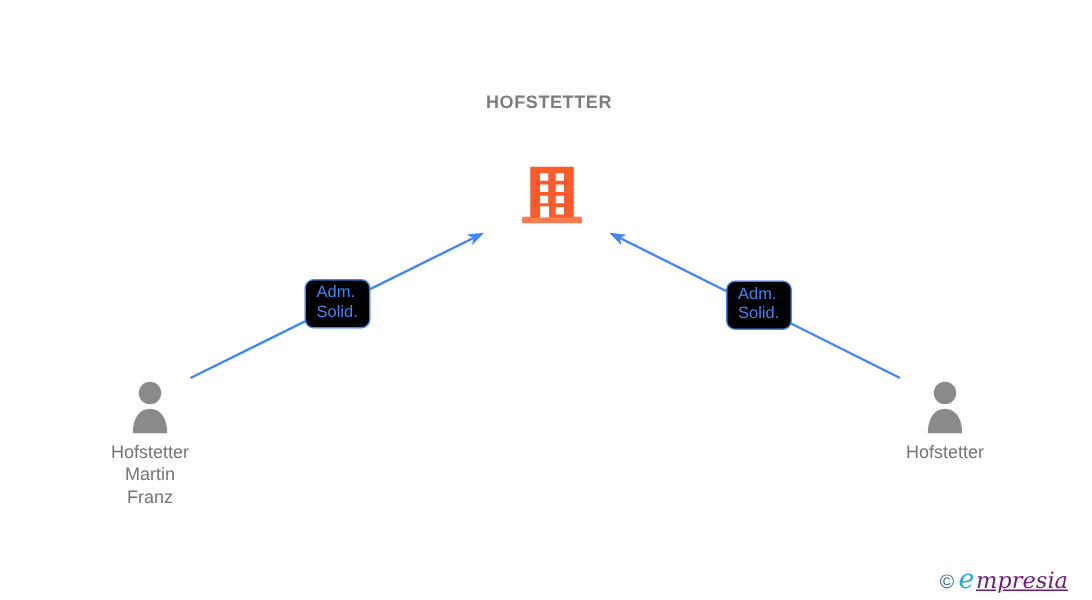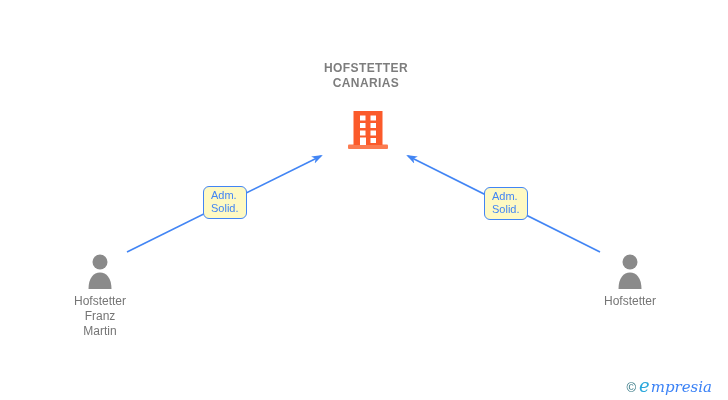--- a/index.html
+++ b/index.html
@@ -19,21 +19,21 @@
     text-align: center;
     font-size: 12px; font-weight: bold; line-height: 15px;
     color: #7d7d7d; letter-spacing: 0.4px;
   }
   .company-title span { display: block; }
 
   .building-wrap { left: 348px; top: 111px; width: 40px; height: 38px; }
 
   .edge-label {
     width: 44px; height: 33px; box-sizing: border-box;
-    background: #fef9c3;
+    background: #000000;
     border: 1.5px solid #4285F4; border-radius: 6px;
     color: #4285F4; font-size: 11px; line-height: 13px;
     padding: 2px 0 0 7px;
   }
   .edge-label span { display: block; }
   .edge-label-left  { left: 203px; top: 186px; }
   .edge-label-right { left: 484px; top: 187px; }
 
   .person-icon-left  { left: 85px;  top: 254px; }
   .person-icon-right { left: 615px; top: 254px; }
@@ -46,40 +46,39 @@
   .person-name-left  { left: 40px;  top: 294px; }
   .person-name-right { left: 570px; top: 294px; }
 
   .watermark {
     right: 8px; bottom: 4px;
     display: flex; align-items: baseline; gap: 3px;
     font-family: "DejaVu Serif", serif;
   }
   .wm-copy { color: #2E7380; font-family: "Liberation Sans", sans-serif; font-size: 13px; }
   .wm-e    { color: #2BA8DC; font-style: italic; font-size: 18px; line-height: 16px; }
-  .wm-rest { color: #3b82f6; font-style: italic; font-size: 15px; margin-left: -2px; }
+  .wm-rest { color: #701a75; font-style: italic; font-size: 15px; margin-left: -2px; text-decoration: underline; }
 </style>
 </head>
 <body>
 
 <div class="canvas">
 
   <svg class="svg-layer">
     <defs>
       <marker id="arrowhead" markerUnits="userSpaceOnUse" markerWidth="12" markerHeight="9" refX="9" refY="4" orient="auto">
         <path d="M0,0 L11,4 L0,8 L3,4 Z" fill="#4285F4"></path>
       </marker>
     </defs>
     <line x1="127" y1="252" x2="321" y2="156" stroke="#4285F4" stroke-width="1.6" marker-end="url(#arrowhead)"></line>
     <line x1="600" y1="252" x2="408" y2="156" stroke="#4285F4" stroke-width="1.6" marker-end="url(#arrowhead)"></line>
   </svg>
 
   <div class="abs company-title">
     <span>HOFSTETTER</span>
-    <span>CANARIAS</span>
   </div>
 
   <div class="abs building-wrap">
     <svg width="40" height="38" viewBox="0 0 40 38">
       <rect x="0" y="33.5" width="40" height="4.5" rx="1" fill="#FB7B50"></rect>
       <rect x="5.5" y="0" width="29" height="34" fill="#FB5A2A"></rect>
 
       <rect x="12" y="4.5" width="5.5" height="5" fill="#ffffff"></rect>
       <rect x="22.5" y="4.5" width="5.5" height="5" fill="#ffffff"></rect>
       <rect x="12" y="12" width="5.5" height="5" fill="#ffffff"></rect>
@@ -102,22 +101,22 @@
   </div>
 
   <div class="abs person-icon-left">
     <svg width="30" height="35" viewBox="0 0 30 35">
       <circle cx="15" cy="8" r="7.5" fill="#8A8A8A"></circle>
       <path d="M3.5 35 C3.5 24 8.5 18.5 15 18.5 C21.5 18.5 26.5 24 26.5 35 Z" fill="#8A8A8A"></path>
     </svg>
   </div>
   <div class="abs person-name person-name-left">
     <span>Hofstetter</span>
+    <span>Martin</span>
     <span>Franz</span>
-    <span>Martin</span>
   </div>
 
   <div class="abs person-icon-right">
     <svg width="30" height="35" viewBox="0 0 30 35">
       <circle cx="15" cy="8" r="7.5" fill="#8A8A8A"></circle>
       <path d="M3.5 35 C3.5 24 8.5 18.5 15 18.5 C21.5 18.5 26.5 24 26.5 35 Z" fill="#8A8A8A"></path>
     </svg>
   </div>
   <div class="abs person-name person-name-right">
     <span>Hofstetter</span>

